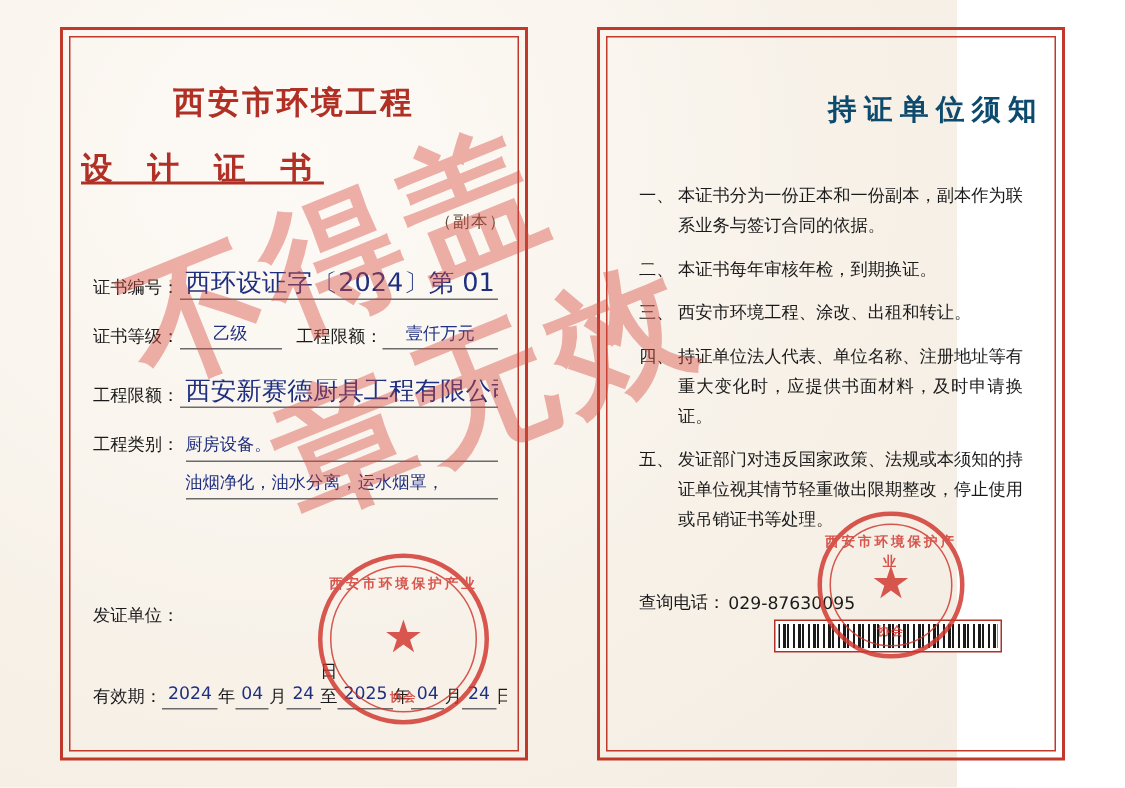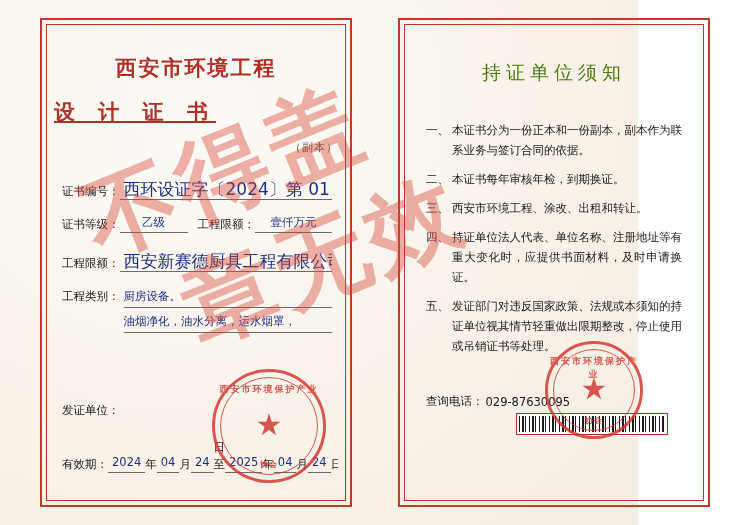--- a/index.html
+++ b/index.html
@@ -154,24 +154,24 @@
   }
   .date-row .u {
     border-bottom: 1px solid #6b6b6b;
     color: #1f2f80;
     padding: 0 4px 1px 4px;
     text-align: center;
   }
 
   
   .r-title {
-    text-align: center;
-    color: #4d7c0f;
+    text-align: right;
+    color: #0c4a6e;
     font-family: "DejaVu Serif", serif;
-    font-weight: normal;
+    font-weight: bold;
     font-size: 19px;
     letter-spacing: 5px;
     margin-top: 28px;
   }
   .notice-list {
     margin: 34px 14px 0 14px;
     color: #1a1a1a;
   }
   .notice-item {
     display: flex;

